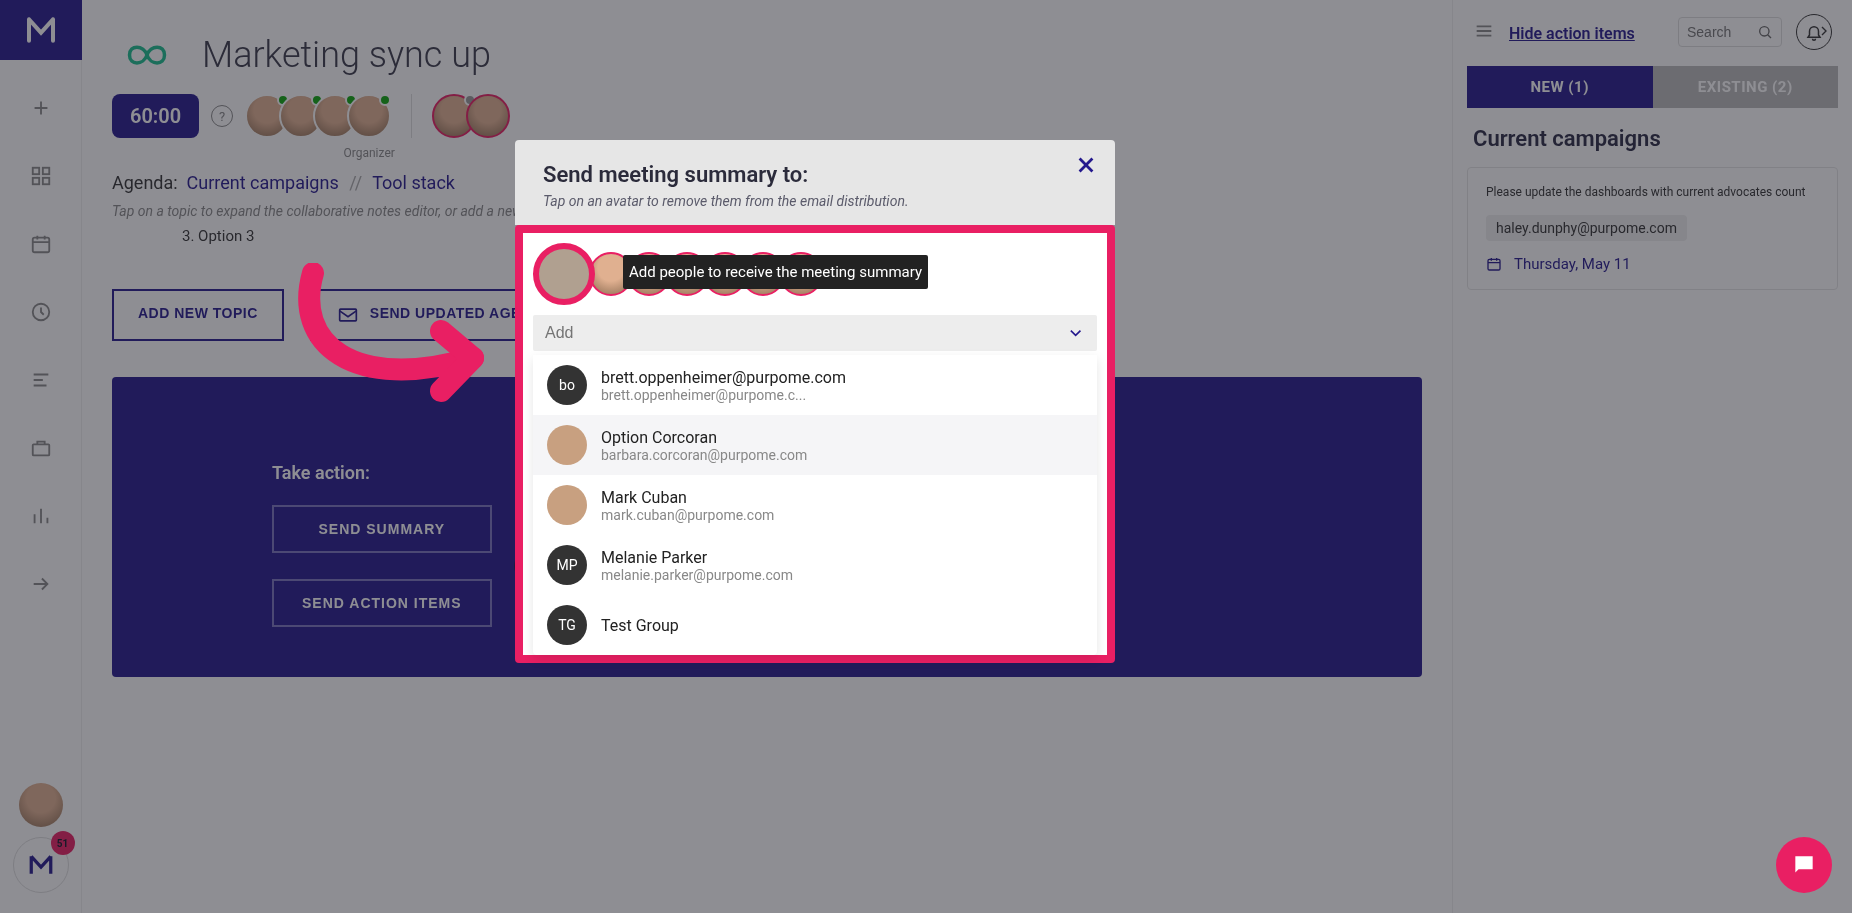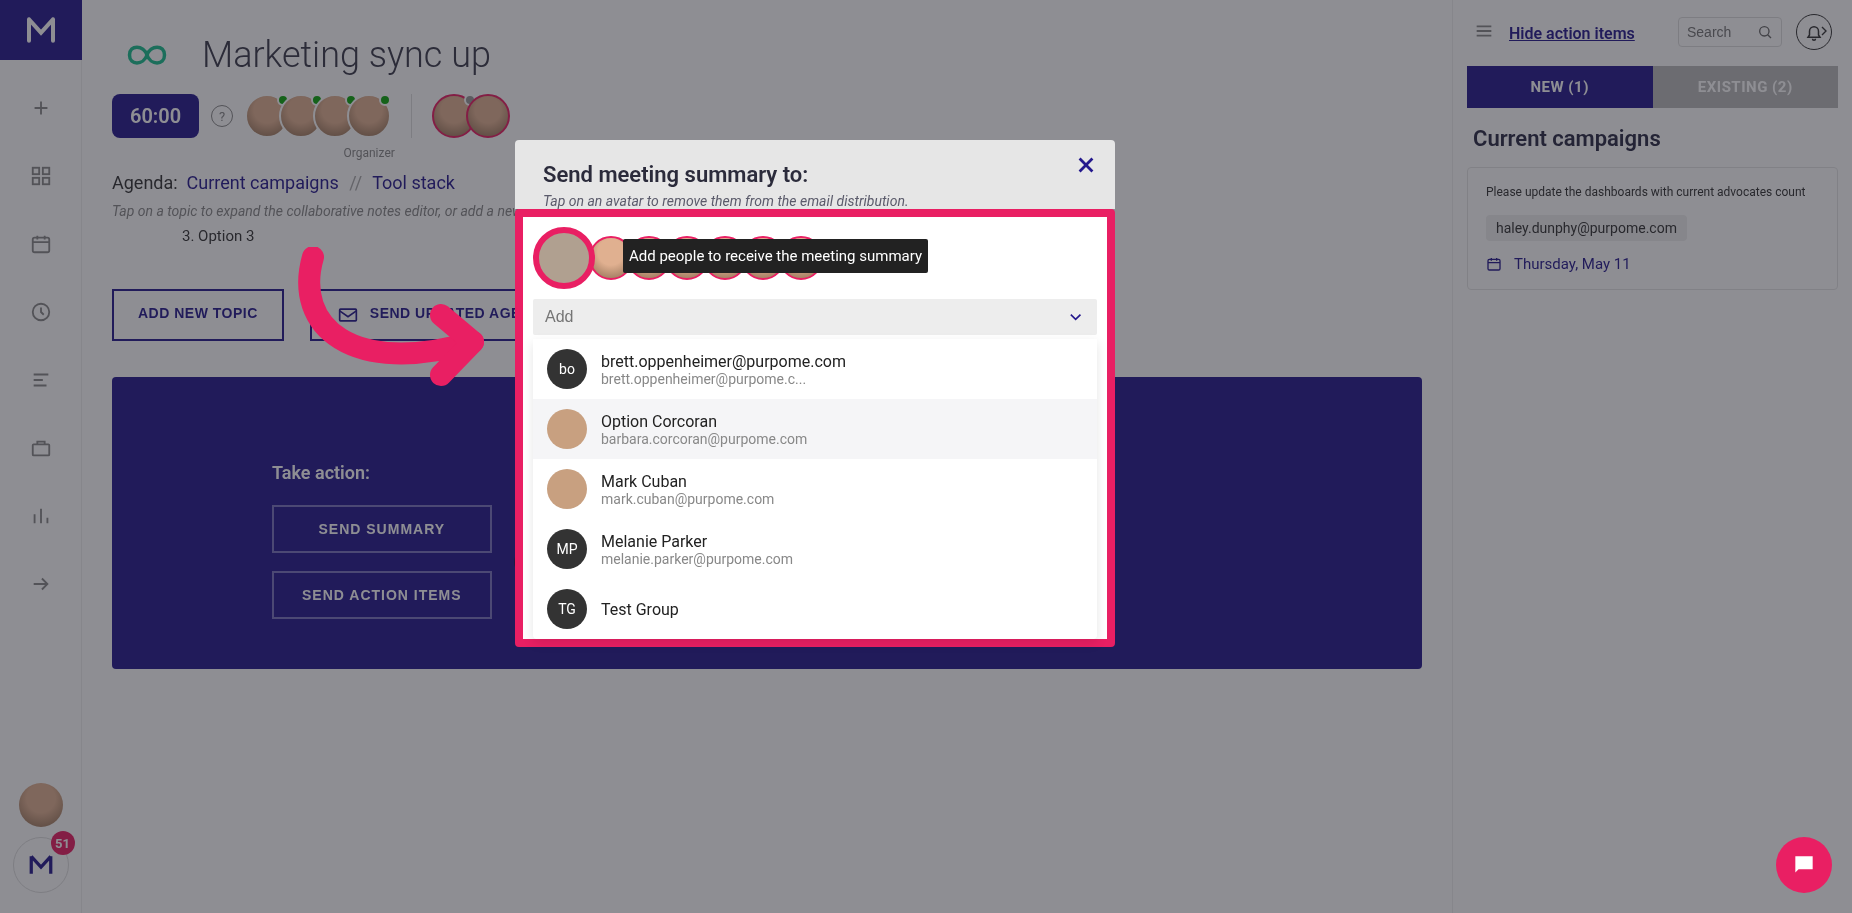--- a/index.html
+++ b/index.html
@@ -10,21 +10,21 @@
   .leftbar { width:82px; background:#fff; border-right:1px solid #eee; display:flex; flex-direction:column; align-items:center; padding-top:0; position:relative; }
   .leftbar-logo { width:82px; height:60px; background:#24188d; display:flex; align-items:center; justify-content:center; }
   .leftbar-logo svg { width:32px; height:32px; }
   .nav-icon { width:40px; height:40px; margin-top:28px; display:flex; align-items:center; justify-content:center; color:#888; cursor:pointer; }
   .nav-icon svg { width:22px; height:22px; stroke:#888; fill:none; stroke-width:2; }
   .leftbar-bottom { position:absolute; bottom:20px; left:0; right:0; display:flex; flex-direction:column; align-items:center; }
   .avatar-small { width:44px; height:44px; border-radius:50%; background:#8a6; }
   .badge-circle { position:relative; width:56px; height:56px; margin-top:10px; }
   .badge-circle .big { width:56px; height:56px; border-radius:50%; background:#fff; border:1px solid #ddd; display:flex; align-items:center; justify-content:center; }
   .badge-circle .big svg { width:26px; height:26px; }
-  .badge-circle .small { position:absolute; top:-6px; right:-6px; background:#e91f63; color:#ffffff; font-size:13px; font-weight:bold; border-radius:50%; width:24px; height:24px; display:flex; align-items:center; justify-content:center; }
+  .badge-circle .small { position:absolute; top:-6px; right:-6px; background:#e91f63; color:#0f172a; font-size:10px; font-weight:bold; border-radius:50%; width:24px; height:24px; display:flex; align-items:center; justify-content:center; }
   
   .main { flex:1; padding:20px 30px; overflow:auto; position:relative; }
   
   .topright { position:absolute; top:14px; right:20px; display:flex; align-items:center; gap:14px; }
   .search-box { display:flex; align-items:center; border:1px solid #ddd; border-radius:4px; background:#fff; padding:6px 8px; }
   .search-box input { border:none; outline:none; font-size:14px; width:70px; color:#666; }
   .search-box svg { width:16px; height:16px; stroke:#666; fill:none; stroke-width:2; }
   .bell { width:36px; height:36px; border-radius:50%; border:1px solid #333; display:flex; align-items:center; justify-content:center; }
   .bell svg { width:18px; height:18px; stroke:#333; fill:none; stroke-width:2; }
 
@@ -53,21 +53,21 @@
   .option-line { margin-left:70px; margin-top:8px; color:#333; font-size:15px; }
   
   .btn-row { display:flex; gap:26px; margin-top:44px; }
   .btn-outline { border:2px solid #24188d; color:#24188d; background:none; padding:14px 24px; font-size:14px; font-weight:700; letter-spacing:0.5px; cursor:pointer; display:flex; align-items:flex-start; gap:10px; }
   .btn-outline svg { width:24px; height:20px; stroke:#24188d; fill:none; stroke-width:2; }
   
   .after-panel { background:#24188d; color:#fff; margin-top:36px; border-radius:4px; padding:26px 30px 50px; position:relative; }
   .after-panel .heading-center { text-align:center; font-size:28px; font-weight:300; color:#f0f0ff; margin-bottom:26px; }
   .take-action { font-size:18px; font-weight:600; color:#fff; margin-bottom:22px; margin-left:130px; }
   .panel-btns { display:flex; gap:330px; margin-left:130px; }
-  .pcol1 { display:flex; flex-direction:column; gap:18px; position:relative; }
+  .pcol1 { display:flex; flex-direction:column; gap:26px; position:relative; }
   .pbtn { border:2px solid #7a74c0; color:#fff; background:transparent; padding:14px 28px; font-size:14px; font-weight:700; letter-spacing:1px; cursor:pointer; text-align:center; }
   .connector-badge { position:absolute; right:-48px; top:50%; transform:translateY(-50%); width:26px; height:26px; border-radius:50%; background:#1b1558; color:#fff; display:flex; align-items:center; justify-content:center; font-size:14px; }
   
   
   .rightpanel { width:400px; border-left:1px solid #eee; padding:14px 14px; }
   .rp-head { display:flex; align-items:center; justify-content:space-between; padding:6px; }
   .rp-head-left { display:flex; align-items:center; gap:14px; color:#24188d; }
   .hamburger svg { width:22px; height:22px; stroke:#888; fill:none; stroke-width:2; }
   .hide-link { color:#24188d; text-decoration:underline; font-size:16px; font-weight:600; }
   .chev { }
@@ -79,21 +79,21 @@
   .rp-section-title { font-size:22px; font-weight:600; color:#2b2b44; margin:18px 6px 16px; }
   .rp-card { border:1px solid #e5e5e5; border-radius:4px; padding:16px 18px; }
   .rp-card p { font-size:12px; color:#333; line-height:1.4; }
   .pill { display:inline-block; background:#eee; padding:5px 10px; border-radius:4px; font-size:14px; color:#333; margin-top:14px; }
   .date-row { display:flex; align-items:center; gap:12px; color:#24188d; font-size:15px; margin-top:14px; }
   .date-row svg { width:16px; height:16px; stroke:#24188d; fill:none; stroke-width:2; }
 
   
   .scrim { position:absolute; inset:0; background:rgba(30,30,40,0.5); }
   .modal-wrap { position:absolute; left:515px; top:140px; width:600px; }
-  .modal-top { background:#e6e6e6; border-radius:4px 4px 0 0; padding:22px 28px 0; position:relative; }
+  .modal-top { background:#e6e6e6; border-radius:4px 4px 0 0; padding:22px 28px 16px; position:relative; }
   .modal-title { font-size:22px; font-weight:600; color:#2b2b3b; }
   .modal-sub { font-style:italic; font-size:14px; color:#5b5b6b; margin-top:6px; }
   .modal-close { position:absolute; top:14px; right:18px; cursor:pointer; }
   .modal-close svg { width:22px; height:22px; stroke:#24188d; stroke-width:3; }
   
   .highlight-frame { border:8px solid #e91f63; border-radius:4px; background:#fff; padding:10px 10px 0 10px; position:relative; }
   .pink-arrow { position:absolute; left:-250px; top:30px; }
   .pink-arrow svg { width:240px; height:170px; }
   
   .av-row { display:flex; align-items:center; gap:-4px; position:relative; }

